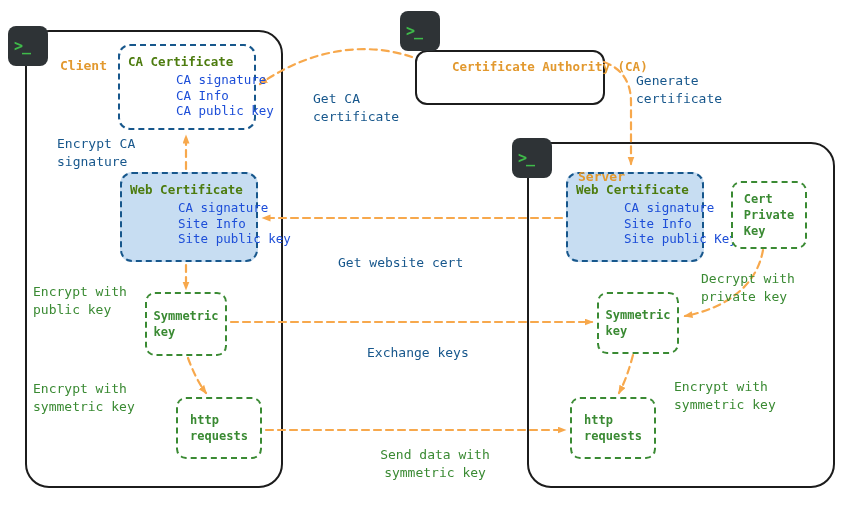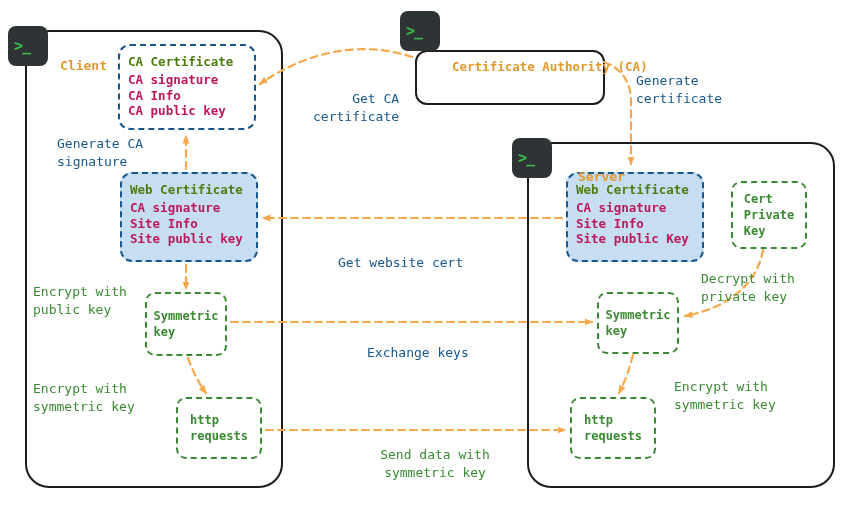--- a/index.html
+++ b/index.html
@@ -7,21 +7,21 @@
   .canvas{position:relative;width:850px;height:510px;background:#ffffff;overflow:hidden;
     font-family:"DejaVu Sans Mono","Liberation Mono",monospace;}
   .outer-box{position:absolute;border:2px solid #1c1c1c;border-radius:24px;background:transparent;z-index:1;}
   .plain-box{position:absolute;border:2px solid #1c1c1c;border-radius:12px;background:#ffffff;z-index:1;}
   .terminal{position:absolute;background:#2e3336;border-radius:8px;z-index:4;display:flex;align-items:center;padding-left:6px;}
   .terminal span{color:#3fbb4a;font-weight:bold;font-size:15px;letter-spacing:-1px;}
   .node-label{position:absolute;color:#e2992f;font-weight:bold;font-size:13px;z-index:4;white-space:nowrap;margin-top:44px;}
   .cert-box{position:absolute;border:2px dashed #17578c;border-radius:12px;background:#ffffff;padding:8px;z-index:3;}
   .cert-box.filled{background:#c7ddf2;}
   .cert-title{color:#4d7c0f;font-weight:bold;font-size:12.5px;margin-bottom:3px;white-space:nowrap;}
-  .cert-line{color:#be185d;font-weight:bold;font-size:12.5px;line-height:1.25;white-space:nowrap;}
+  .cert-line{color:#1d4ed8;font-weight:normal;font-size:12.5px;line-height:1.25;white-space:nowrap;margin-left:48px;}
   .green-box{position:absolute;border:2px dashed #3a8a33;border-radius:10px;background:#ffffff;z-index:3;
     display:flex;align-items:center;justify-content:center;
     color:#3a8a33;font-weight:bold;font-size:12px;line-height:1.35;white-space:pre-line;}
   .lbl{position:absolute;font-size:13px;line-height:1.4;white-space:pre-line;z-index:6;}
   .lbl.blue{color:#17578c;}
   .lbl.green{color:#3a8a33;}
   .lbl.center{text-align:center;}
   svg.arrows{position:absolute;left:0;top:0;z-index:2;pointer-events:none;}
   svg.arrows path.arrow{stroke:#f7a84c;stroke-width:2.2;fill:none;stroke-dasharray:7 5;stroke-linecap:round;}
 </style>
@@ -93,25 +93,25 @@
   </div>
 
   <div class="green-box" style="left:731px;top:181px;width:76px;height:68px;">Cert
 Private
 Key</div>
   <div class="green-box" style="left:597px;top:292px;width:82px;height:62px;">Symmetric
 key</div>
   <div class="green-box" style="left:570px;top:397px;width:86px;height:62px;">http
 requests</div>
 
-  <div class="lbl blue" style="left:313px;top:90px;text-align:right;">Get CA
+  <div class="lbl blue" style="left:313px;top:90px;">Get CA
 certificate</div>
   <div class="lbl blue" style="left:636px;top:72px;">Generate
 certificate</div>
-  <div class="lbl blue" style="left:57px;top:135px;">Generate CA
+  <div class="lbl blue" style="left:57px;top:135px;">Encrypt CA
 signature</div>
   <div class="lbl blue" style="left:338px;top:230px;margin-top:24px;">Get website cert</div>
   <div class="lbl green" style="left:33px;top:283px;">Encrypt with
 public key</div>
   <div class="lbl green" style="left:701px;top:270px;">Decrypt with
 private key</div>
   <div class="lbl blue" style="left:367px;top:344px;">Exchange keys</div>
   <div class="lbl green" style="left:33px;top:380px;">Encrypt with
 symmetric key</div>
   <div class="lbl green" style="left:674px;top:378px;">Encrypt with

